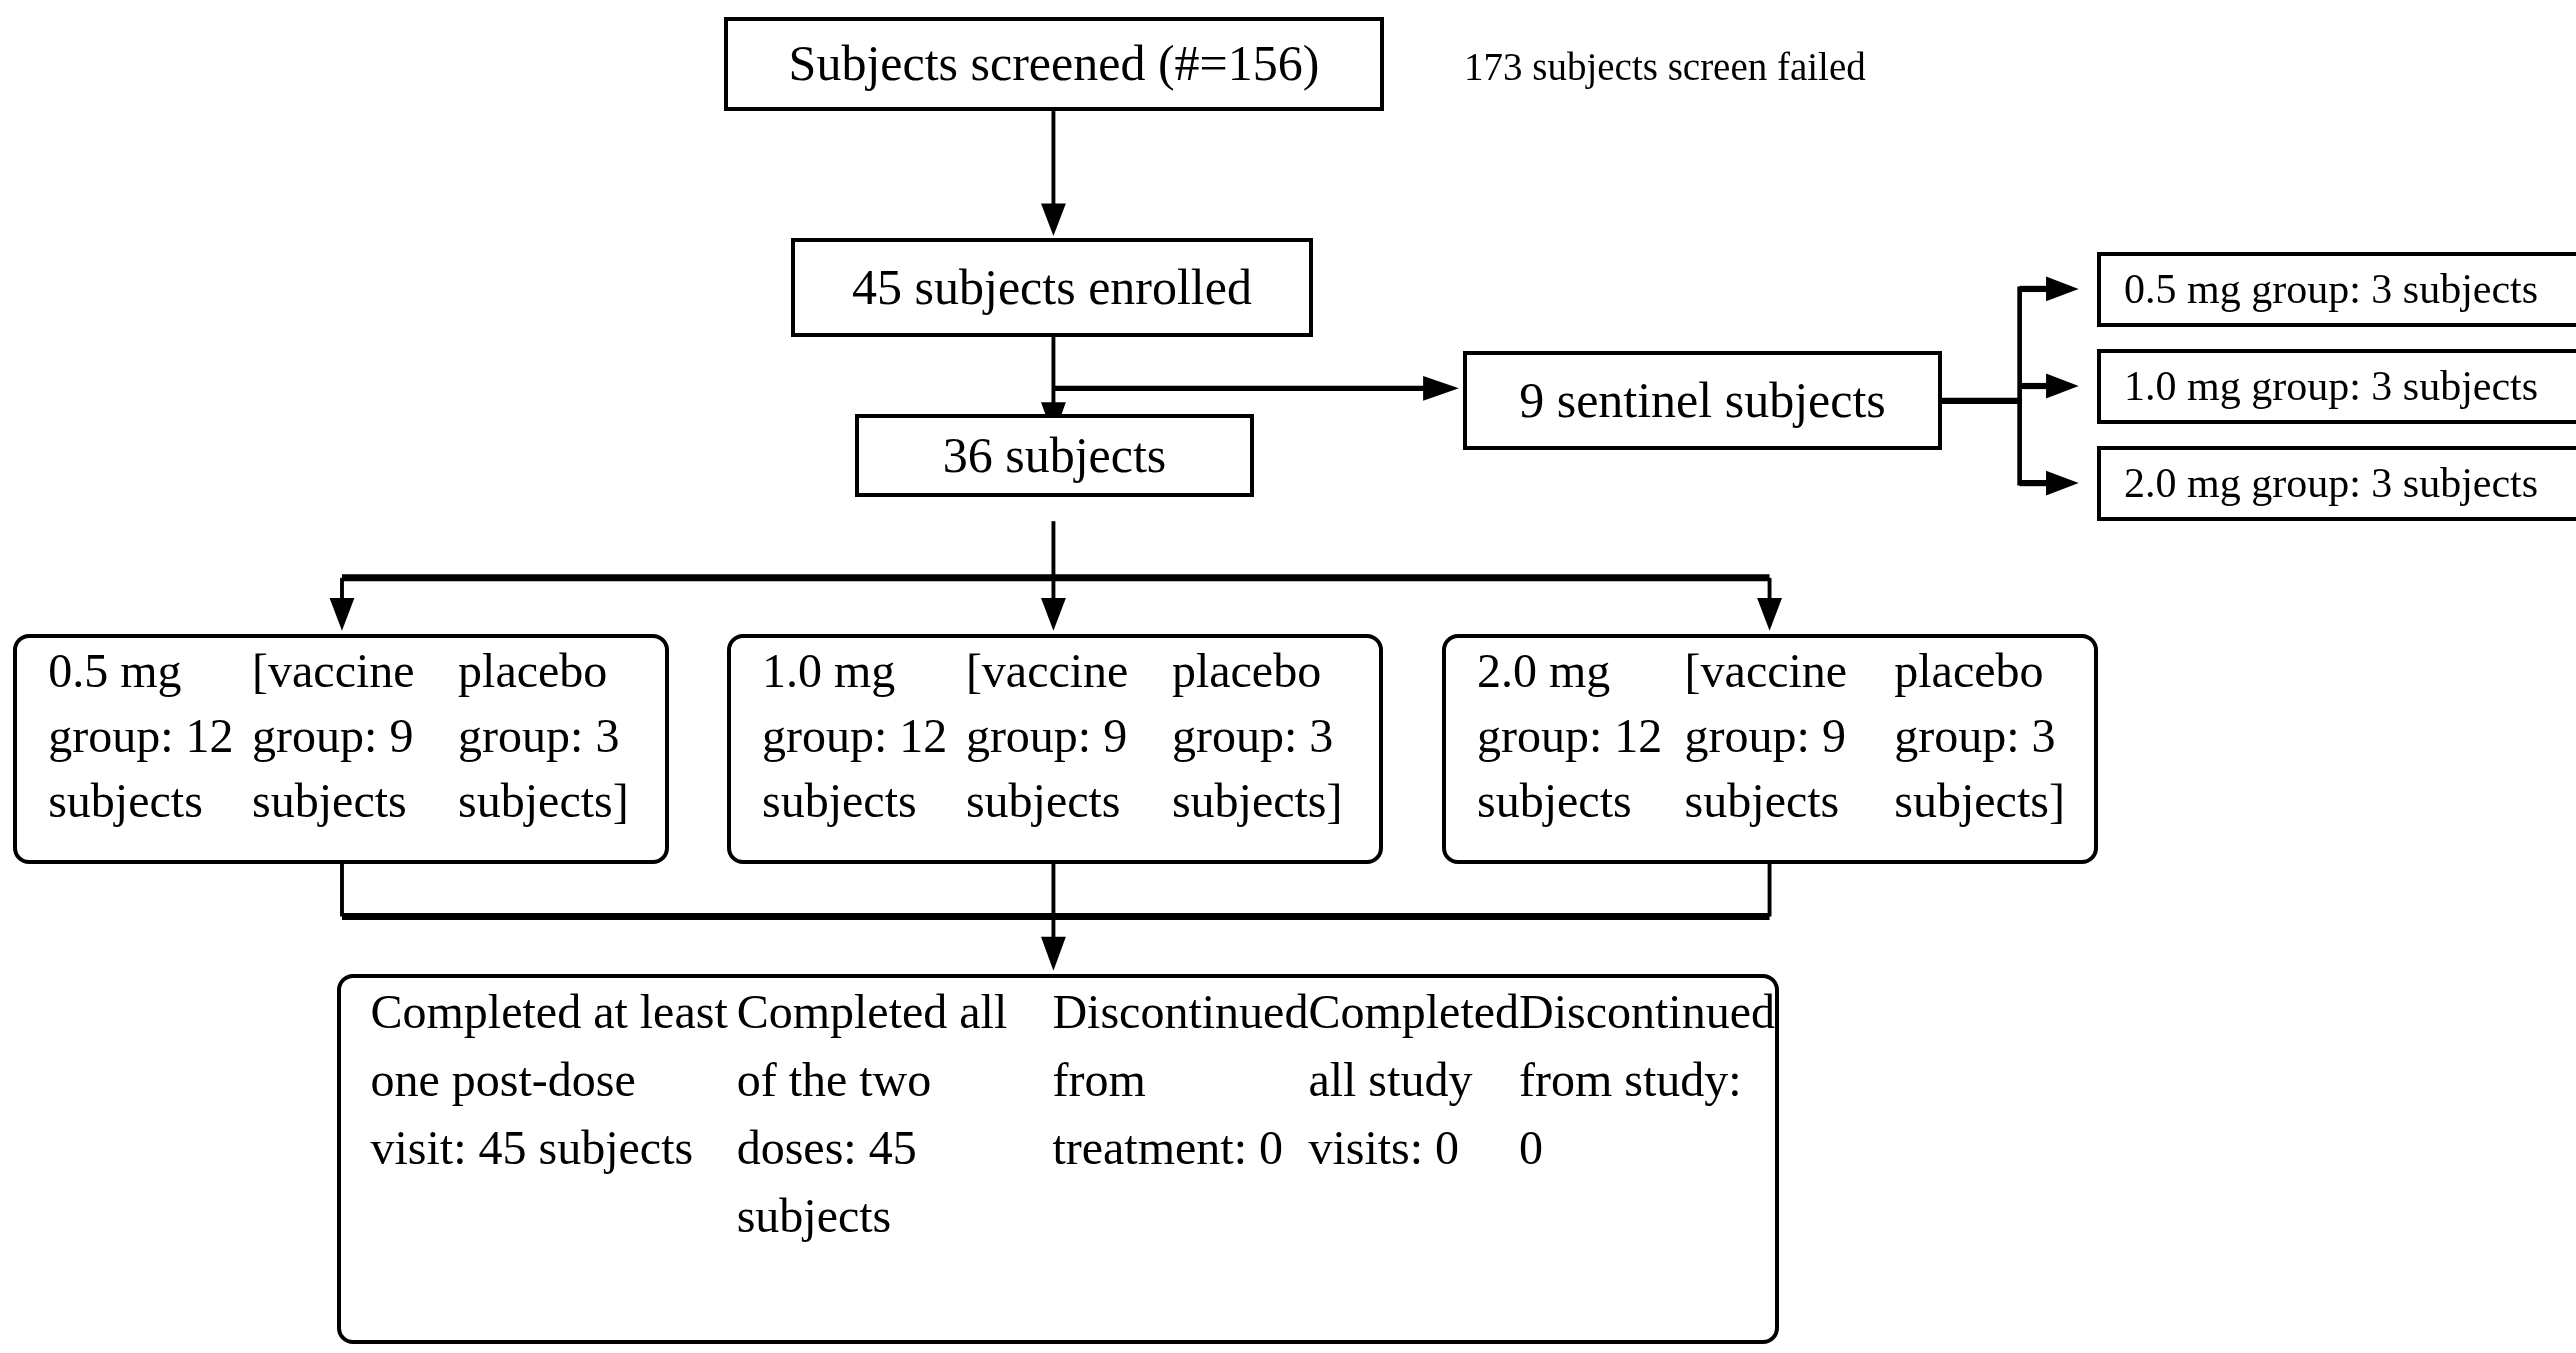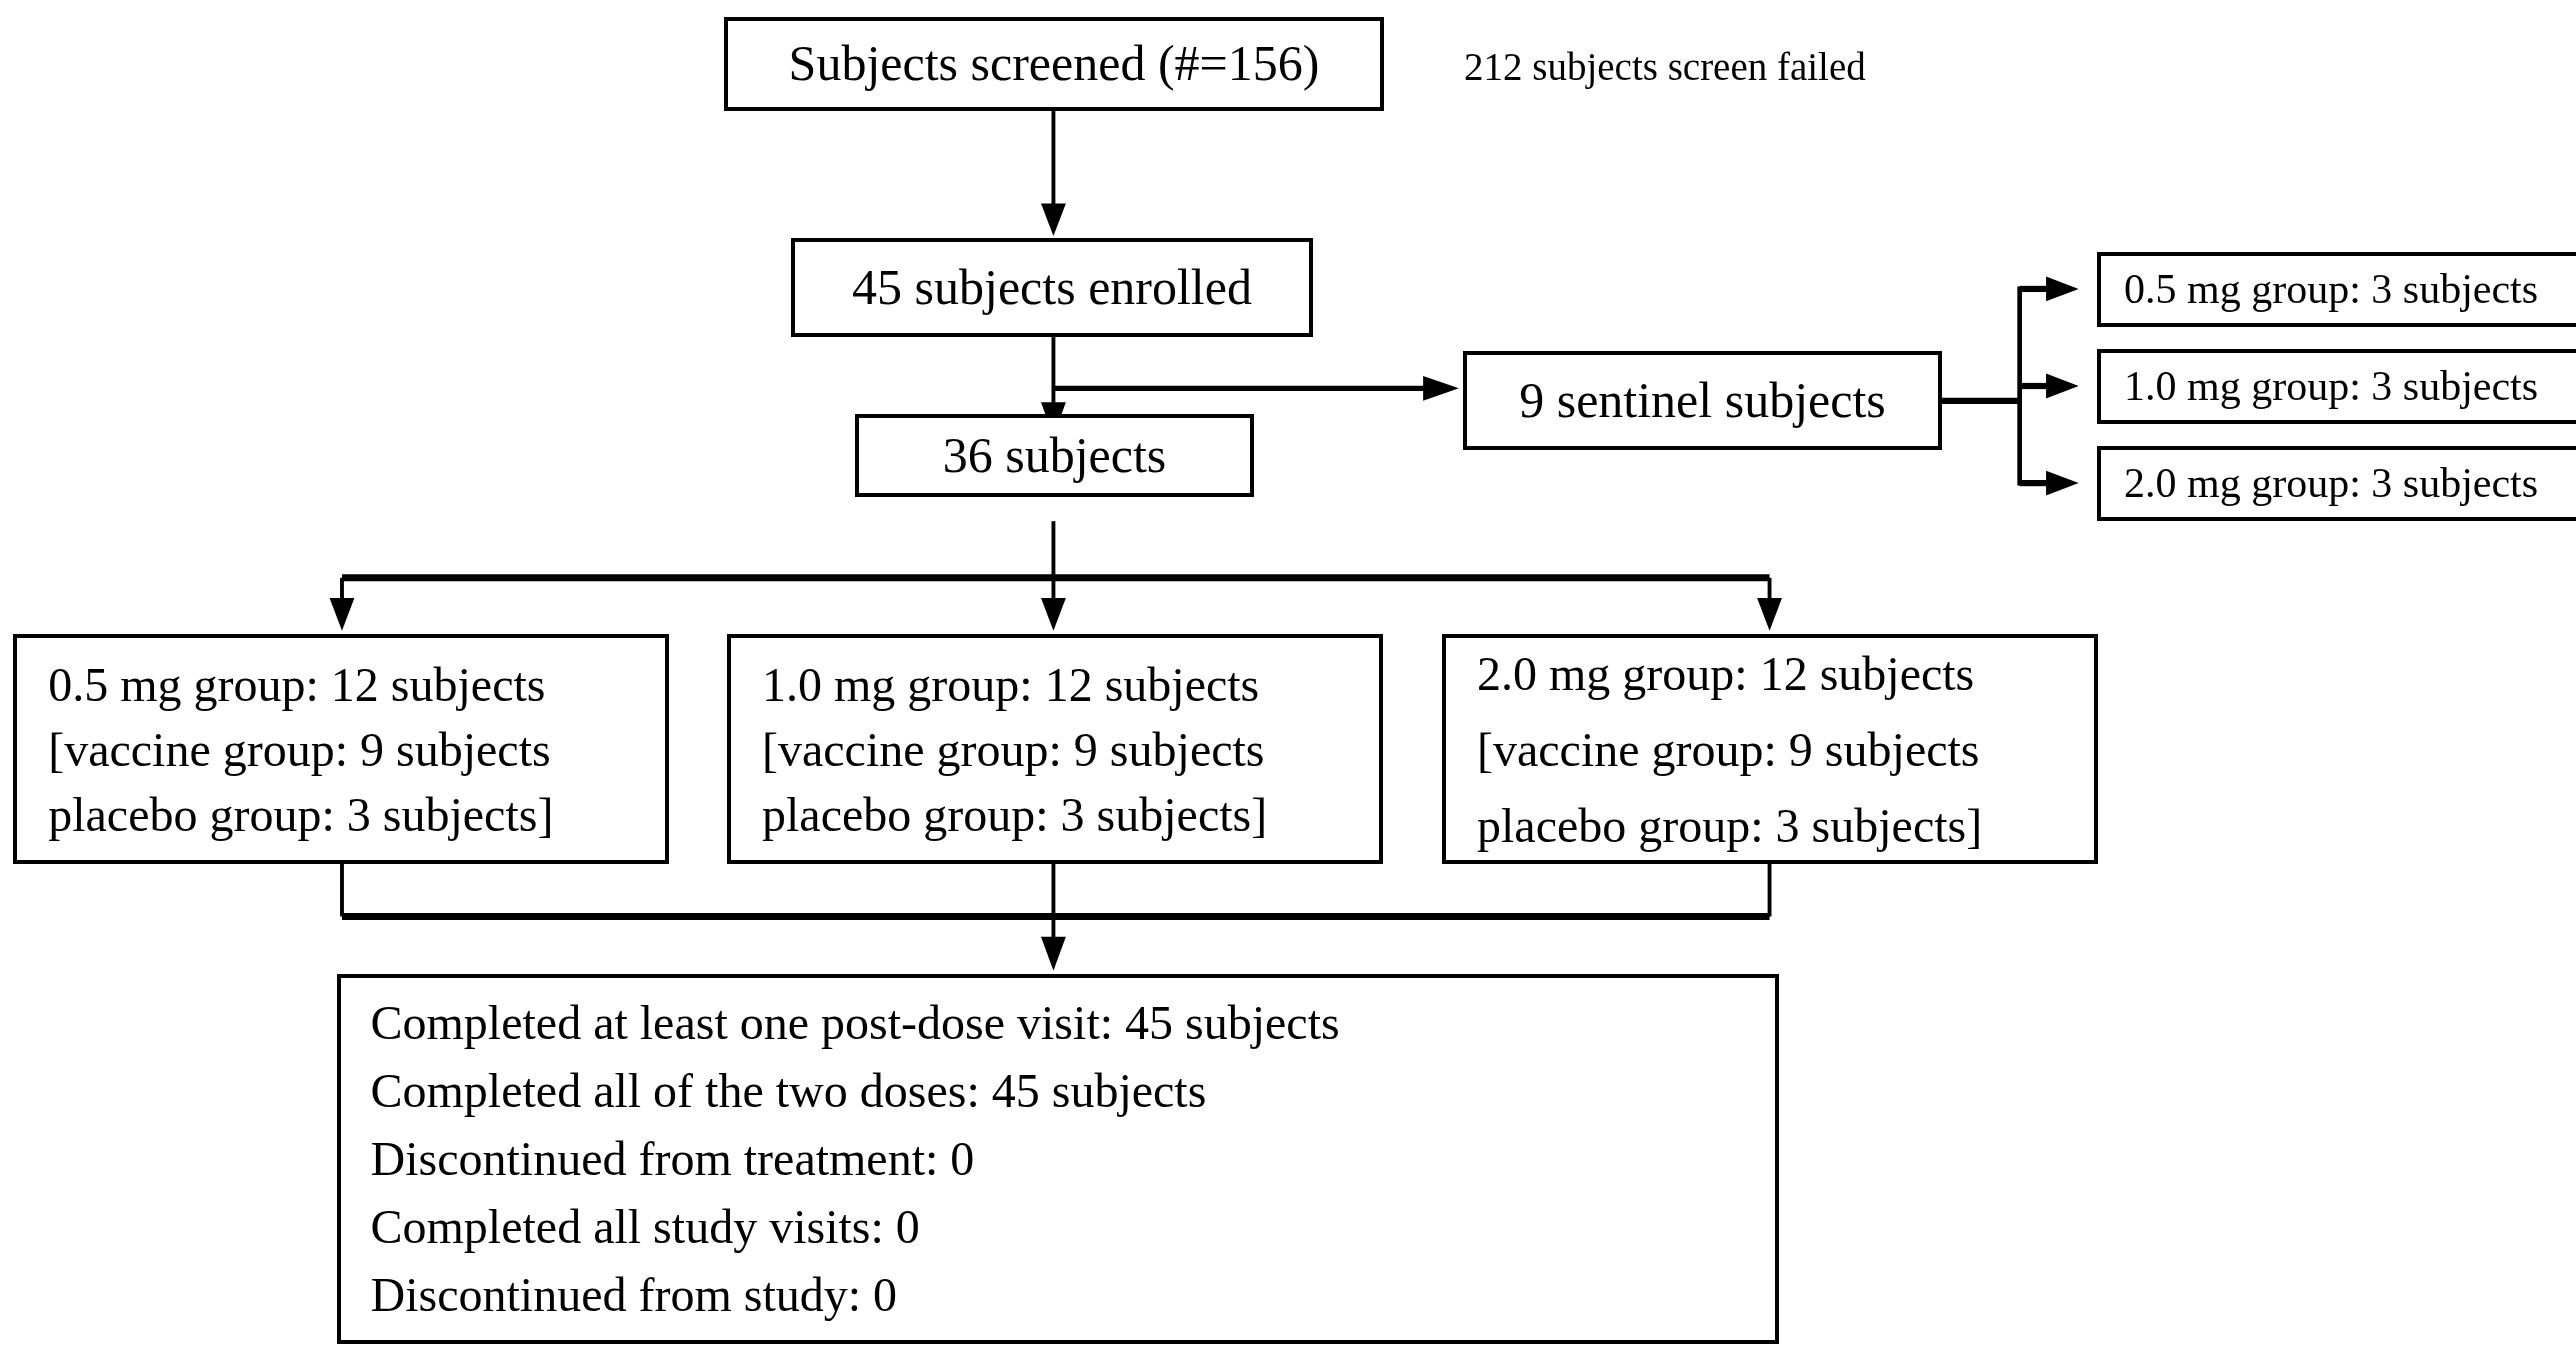--- a/index.html
+++ b/index.html
@@ -34,25 +34,26 @@
     font-size: 50px;
     line-height: 1.15;
     white-space: nowrap;
   }
   .box.left-align {
     justify-content: flex-start;
     text-align: left;
     margin-left: 17px;
   }
   .box.multiline {
-    flex-direction: column;
+    flex-direction: row;
     align-items: flex-start;
     justify-content: center;
     text-align: left;
     white-space: normal;
+    border-radius: 16px;
   }
   
   #screened-box   { left: 724px;  top: 17px;   width: 660px;  height: 94px; }
   #screen-failed-note {
     position: absolute; left: 1464px; top: 47px;
     font-size: 39px; line-height: 40px; white-space: nowrap;
   }
   #enrolled-box   { left: 791px; top: 238px;  width: 522px;  height: 99px; }
   #sentinel-box   { left: 1463px; top: 351px;  width: 479px;  height: 99px; }
   .sentinel-group { left: 2080px; width: 485px; height: 75px; font-size: 42px; padding-left: 23px; }
@@ -109,21 +110,21 @@
     <line class="line" x1="2278" y1="1112" x2="2278" y2="1180" stroke-width="5"></line>
     <line class="line" x1="440" y1="1180" x2="2278" y2="1180" stroke-width="9"></line>
     <line class="line" x1="1356" y1="1180" x2="1356" y2="1210" stroke-width="5"></line>
     <polygon class="arrowhead" points="1340,1206 1372,1206 1356,1250"></polygon>
   </svg>
 
   <div class="box" id="screened-box">
     <span>Subjects screened (#=156)</span>
   </div>
 
-  <div id="screen-failed-note">212 subjects screen failed</div>
+  <div id="screen-failed-note">173 subjects screen failed</div>
 
   <div class="box" id="enrolled-box">
     <span>45 subjects enrolled</span>
   </div>
 
   <div class="box" id="sentinel-box">
     <span>9 sentinel subjects</span>
   </div>
 
   <div class="box left-align sentinel-group" id="sentinel-group-0">

